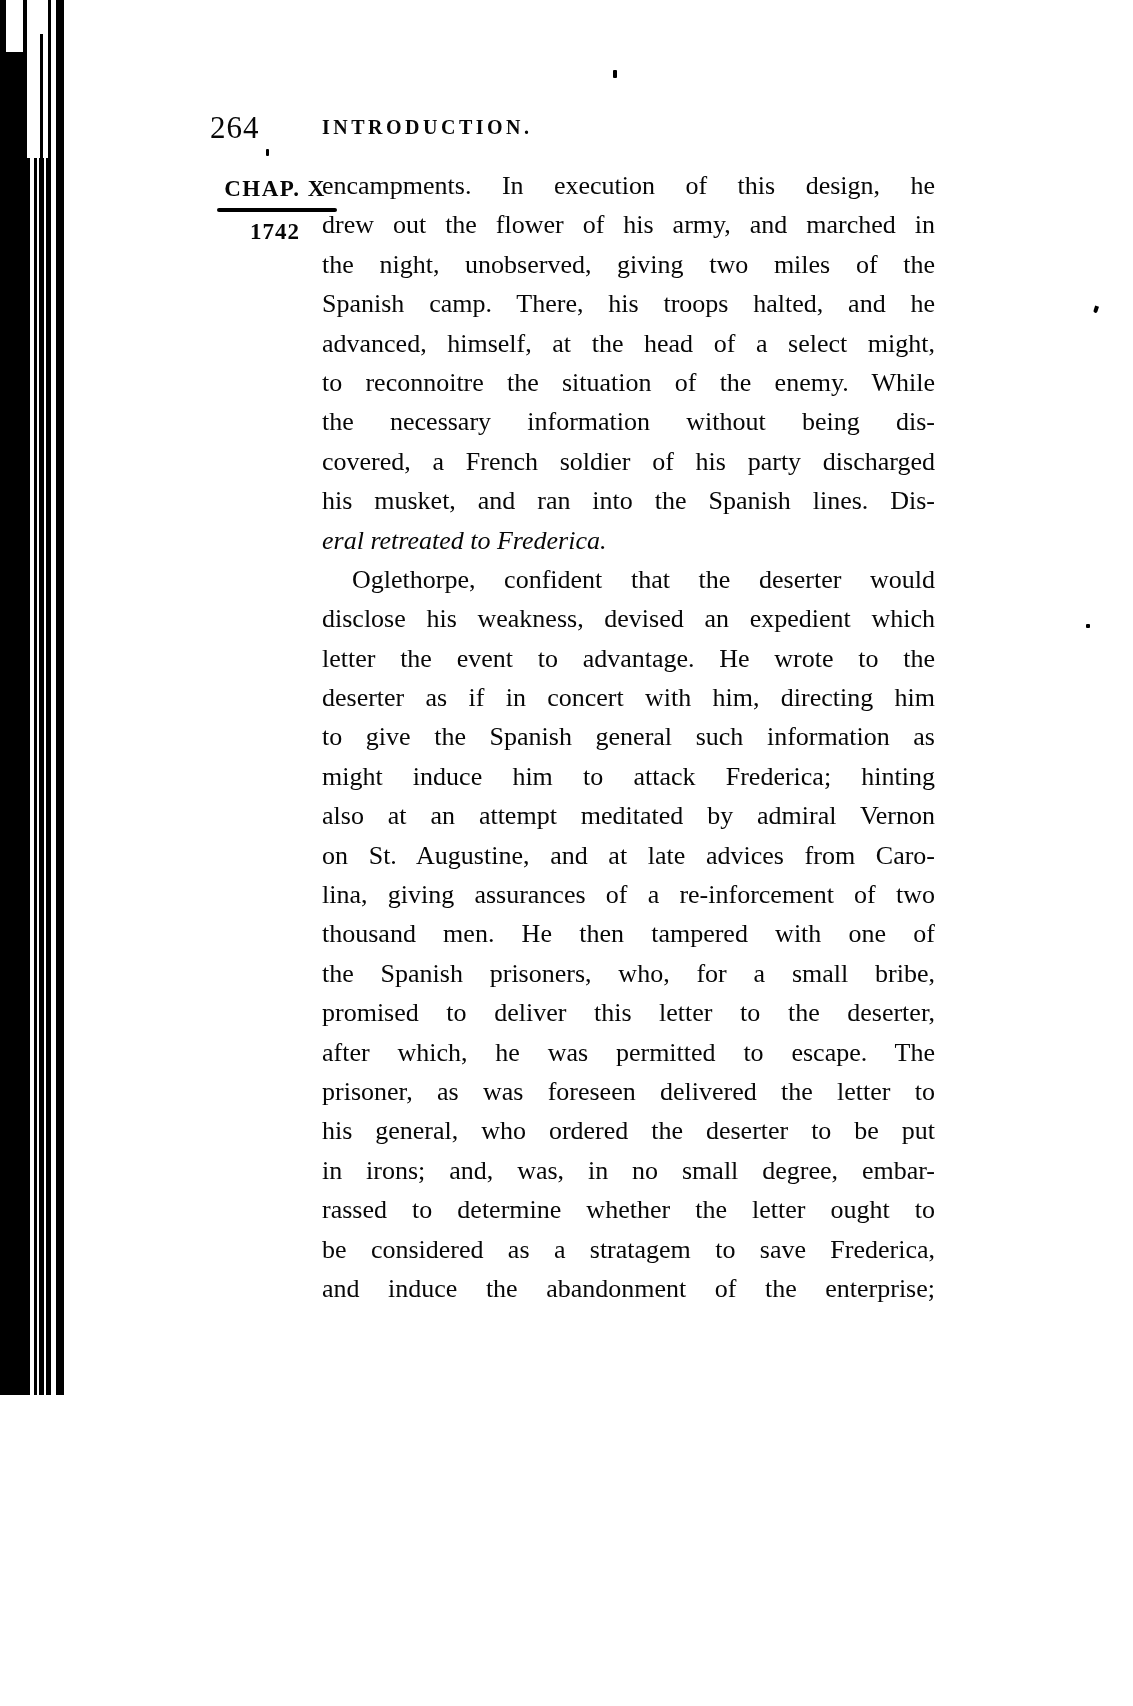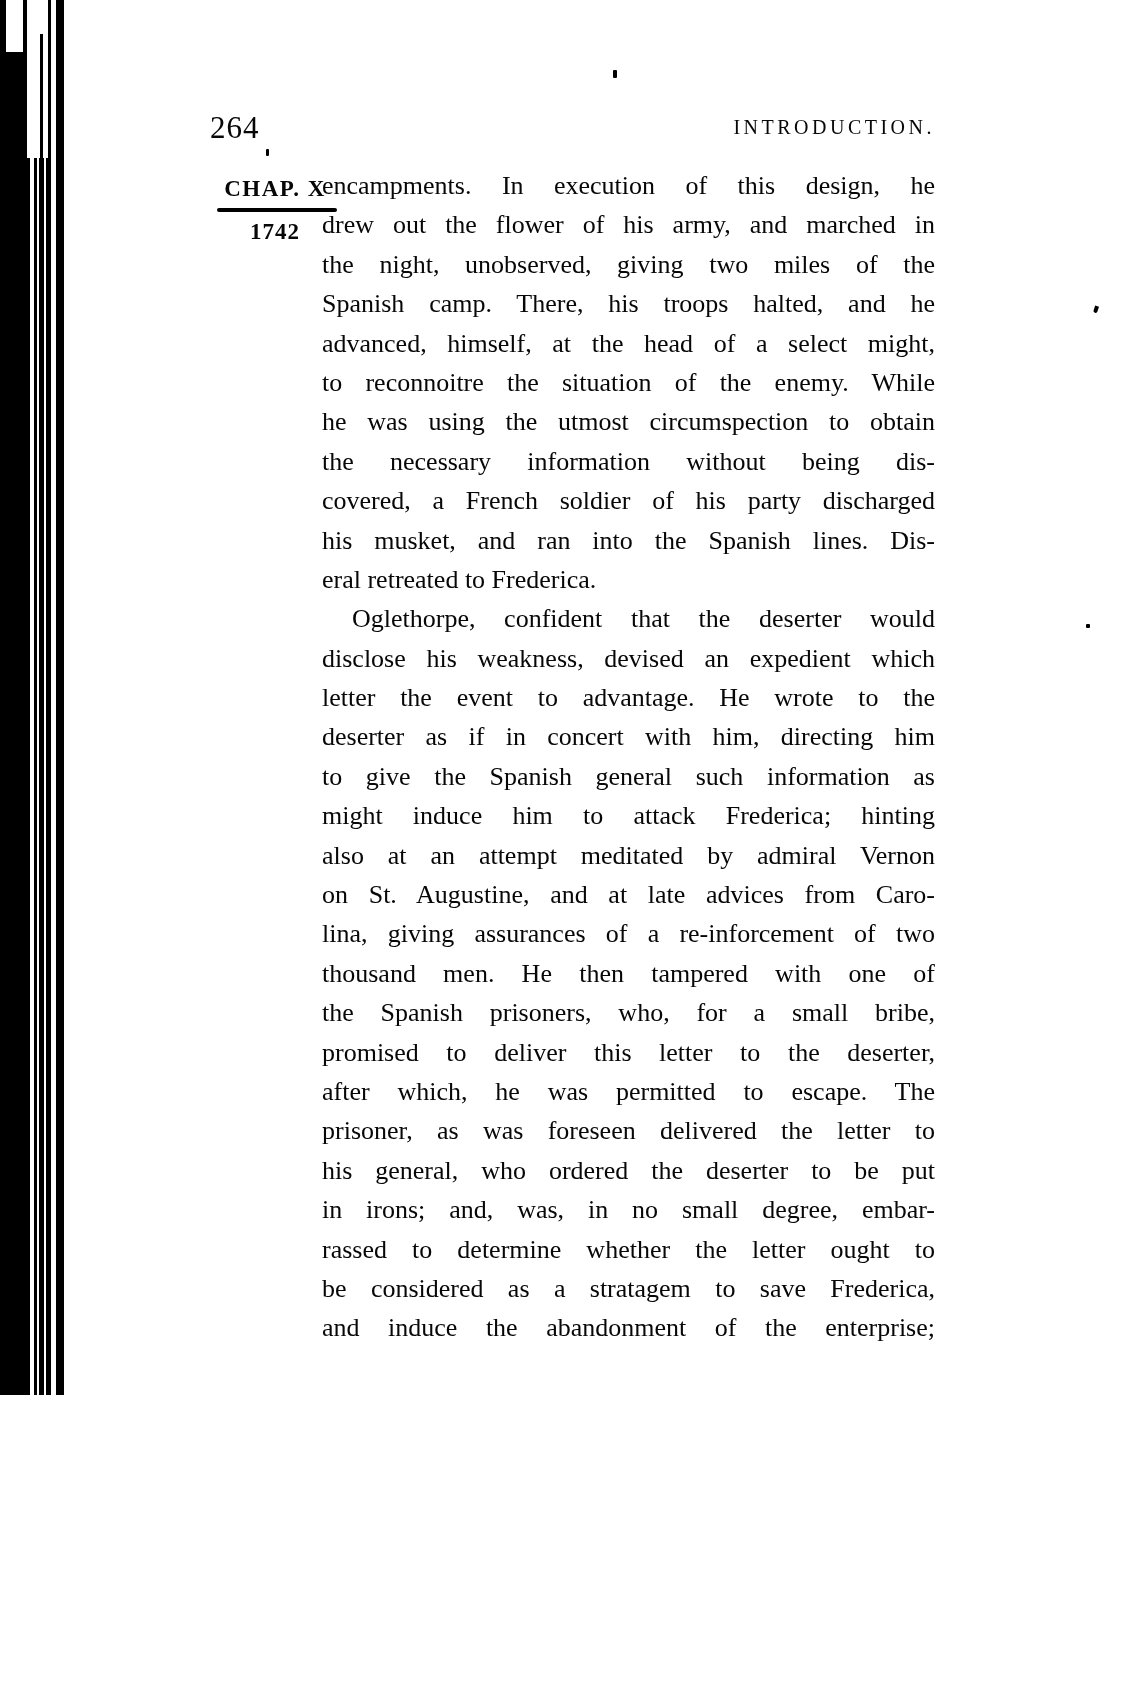--- a/index.html
+++ b/index.html
@@ -37,42 +37,42 @@
     position: absolute; left: 1015px; top: 1653px; width: 118px; height: 12px; background: #000;
     clip-path: polygon(0 100%, 45% 55%, 100% 8%, 100% 100%);
   }
   
   .page-number {
     position: absolute; left: 210px; top: 110px;
     font-size: 31px; letter-spacing: 1px;
   }
   .running-header {
     position: absolute; left: 322px; top: 116px; width: 613px;
-    text-align: right; font-size: 20px; letter-spacing: 3.5px; font-weight: 400;
+    text-align: left; font-size: 20px; letter-spacing: 3.5px; font-weight: 700;
   }
   
   .margin-chapter {
     position: absolute; left: 205px; top: 176px; width: 140px;
     text-align: center; font-size: 23px; letter-spacing: 1.5px; font-weight: 700;
   }
   .margin-rule {
     position: absolute; left: 217px; top: 208px; width: 120px; height: 4px;
     background: #000; border-radius: 2px;
   }
   .margin-year {
     position: absolute; left: 205px; top: 219px; width: 140px;
     text-align: center; font-size: 23px; font-weight: 600; letter-spacing: 1px;
   }
   
   .body-text {
     position: absolute; left: 322px; top: 166px; width: 613px;
     font-size: 26px; line-height: 39.4px;
   }
   .line { text-align: justify; text-align-last: justify; height: 39.4px; }
-  .line.flush { text-align-last: left; }
+  .line.flush { text-align-last: left; font-style: italic; }
   .line.indent { text-indent: 30px; }
   
   .speck { position: absolute; background: #000; border-radius: 1px; }
   .speck.s1 { left: 613px;  top: 70px;   width: 4px; height: 8px; }
   .speck.s2 { left: 266px;  top: 149px;  width: 3px; height: 7px; }
   .speck.s3 { left: 1094px; top: 306px;  width: 4px; height: 7px; border-radius: 0 0 3px 3px; transform: rotate(18deg); }
   .speck.s4 { left: 1086px; top: 624px;  width: 4px; height: 4px; }
   .speck.s5 { left: 986px;  top: 1431px; width: 3px; height: 3px; }
   .speck.s6 { left: 833px;  top: 1466px; width: 4px; height: 4px; }
   .speck.s7 { left: 750px;  top: 1637px; width: 5px; height: 4px; }
@@ -99,21 +99,20 @@
   <div class="margin-rule"></div>
   <div class="margin-year">1742</div>
 
   <div class="body-text">
       <div class="line">encampments. In execution of this design, he</div>
       <div class="line">drew out the flower of his army, and marched in</div>
       <div class="line">the night, unobserved, giving two miles of the</div>
       <div class="line">Spanish camp. There, his troops halted, and he</div>
       <div class="line">advanced, himself, at the head of a select might,</div>
       <div class="line">to reconnoitre the situation of the enemy. While</div>
-      <div class="line">he was using the utmost circumspection to obtain</div>
       <div class="line">the necessary information without being dis-</div>
       <div class="line">covered, a French soldier of his party discharged</div>
       <div class="line">his musket, and ran into the Spanish lines. Dis-</div>
       <div class="line flush">eral retreated to Frederica.</div>
       <div class="line indent">Oglethorpe, confident that the deserter would</div>
       <div class="line">disclose his weakness, devised an expedient which</div>
       <div class="line">letter the event to advantage. He wrote to the</div>
       <div class="line">deserter as if in concert with him, directing him</div>
       <div class="line">to give the Spanish general such information as</div>
       <div class="line">might induce him to attack Frederica; hinting</div>

